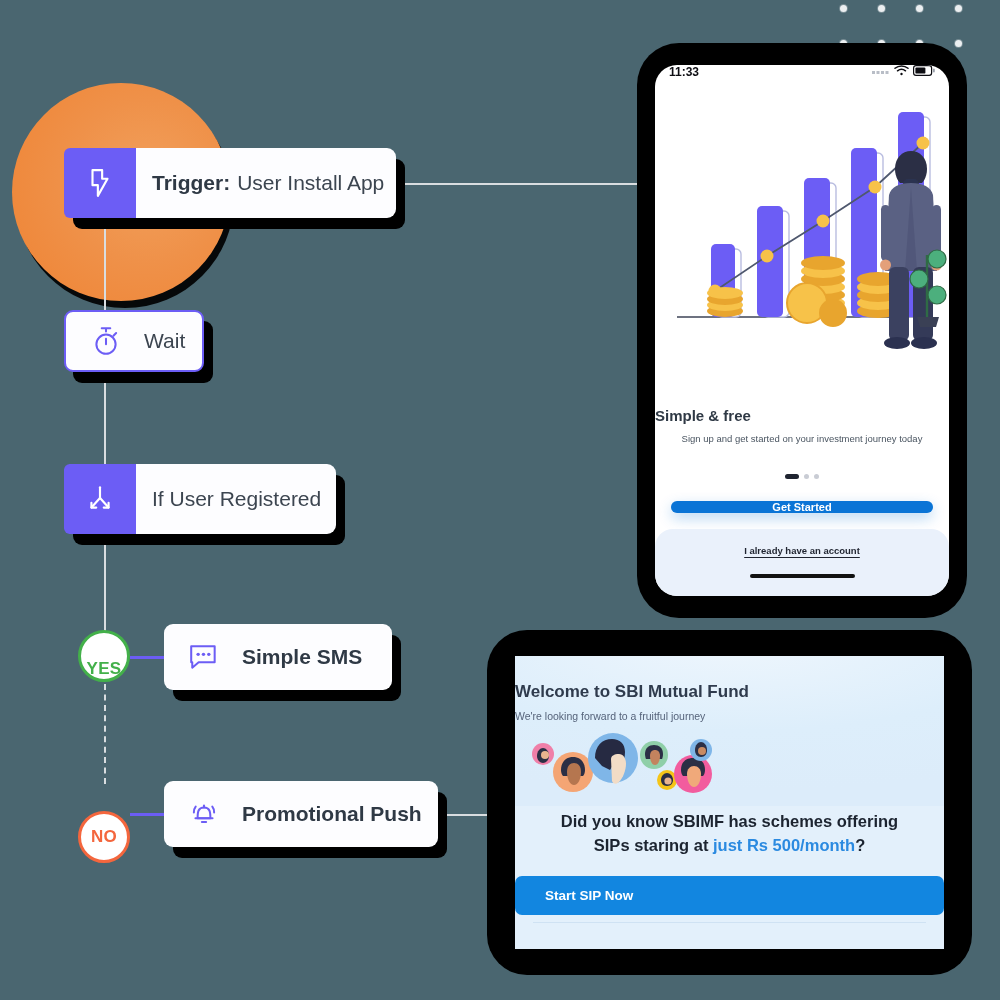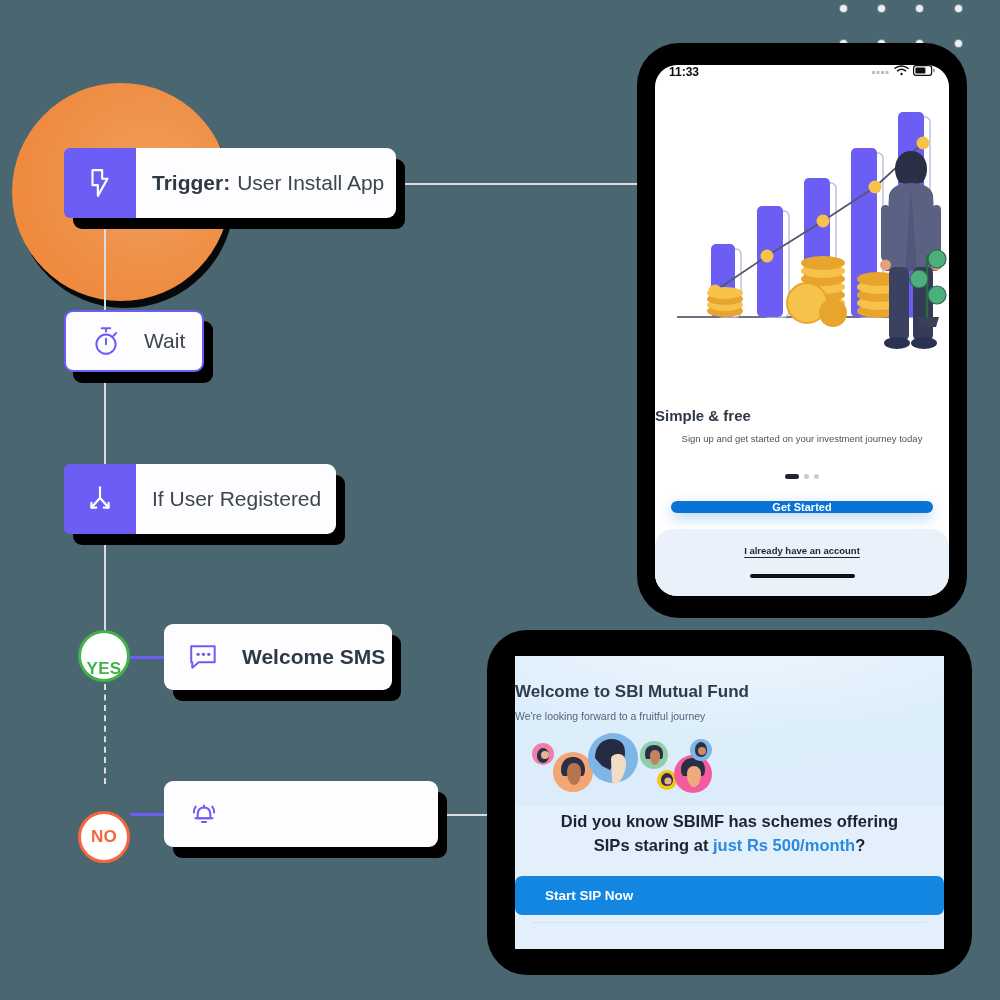--- a/index.html
+++ b/index.html
@@ -184,38 +184,39 @@
 
   <div class="node" style="left:164px; top:624px; width:228px; height:66px;">
     <div class="ico">
       <svg width="32" height="30" viewBox="0 0 30 28" fill="none" stroke="#6c5df5" stroke-width="1.9" stroke-linejoin="round">
         <path d="M3 4h22v15H10l-6 5v-5H3z"></path>
         <circle cx="9.5" cy="11.5" r="1.6" fill="#6c5df5" stroke="none"></circle>
         <circle cx="14.5" cy="11.5" r="1.6" fill="#6c5df5" stroke="none"></circle>
         <circle cx="19.5" cy="11.5" r="1.6" fill="#6c5df5" stroke="none"></circle>
       </svg>
     </div>
-    <div class="lbl bold700">Welcome SMS</div>
+    <div class="lbl bold700">Simple SMS</div>
   </div>
 
   <div class="pill no" style="left:78px; top:811px;">
     <span>NO</span>
   </div>
 
   <div class="node" style="left:164px; top:781px; width:274px; height:66px;">
     <div class="ico">
       <svg width="32" height="32" viewBox="0 0 30 30" fill="none" stroke="#6c5df5" stroke-width="1.9" stroke-linecap="round" stroke-linejoin="round">
         <path d="M9 19c0-6 .5-10 6-10s6 4 6 10H9z"></path>
         <path d="M7 19h16"></path>
         <path d="M13 22.5h4"></path>
         <path d="M15 9V7"></path>
         <path d="M5.5 13.5C5.5 11 6.2 9.2 7.2 8"></path>
         <path d="M24.5 13.5c0-2.5-.7-4.3-1.7-5.5"></path>
       </svg>
     </div>
+    <div class="lbl bold700">Promotional Push</div>
   </div>
 
   <div class="phone">
     <div class="screen">
 
       <div class="statusbar">
         <span>11:33</span>
         <span class="sbright">
           <span>
             <svg width="18" height="8" viewBox="0 0 18 8">

